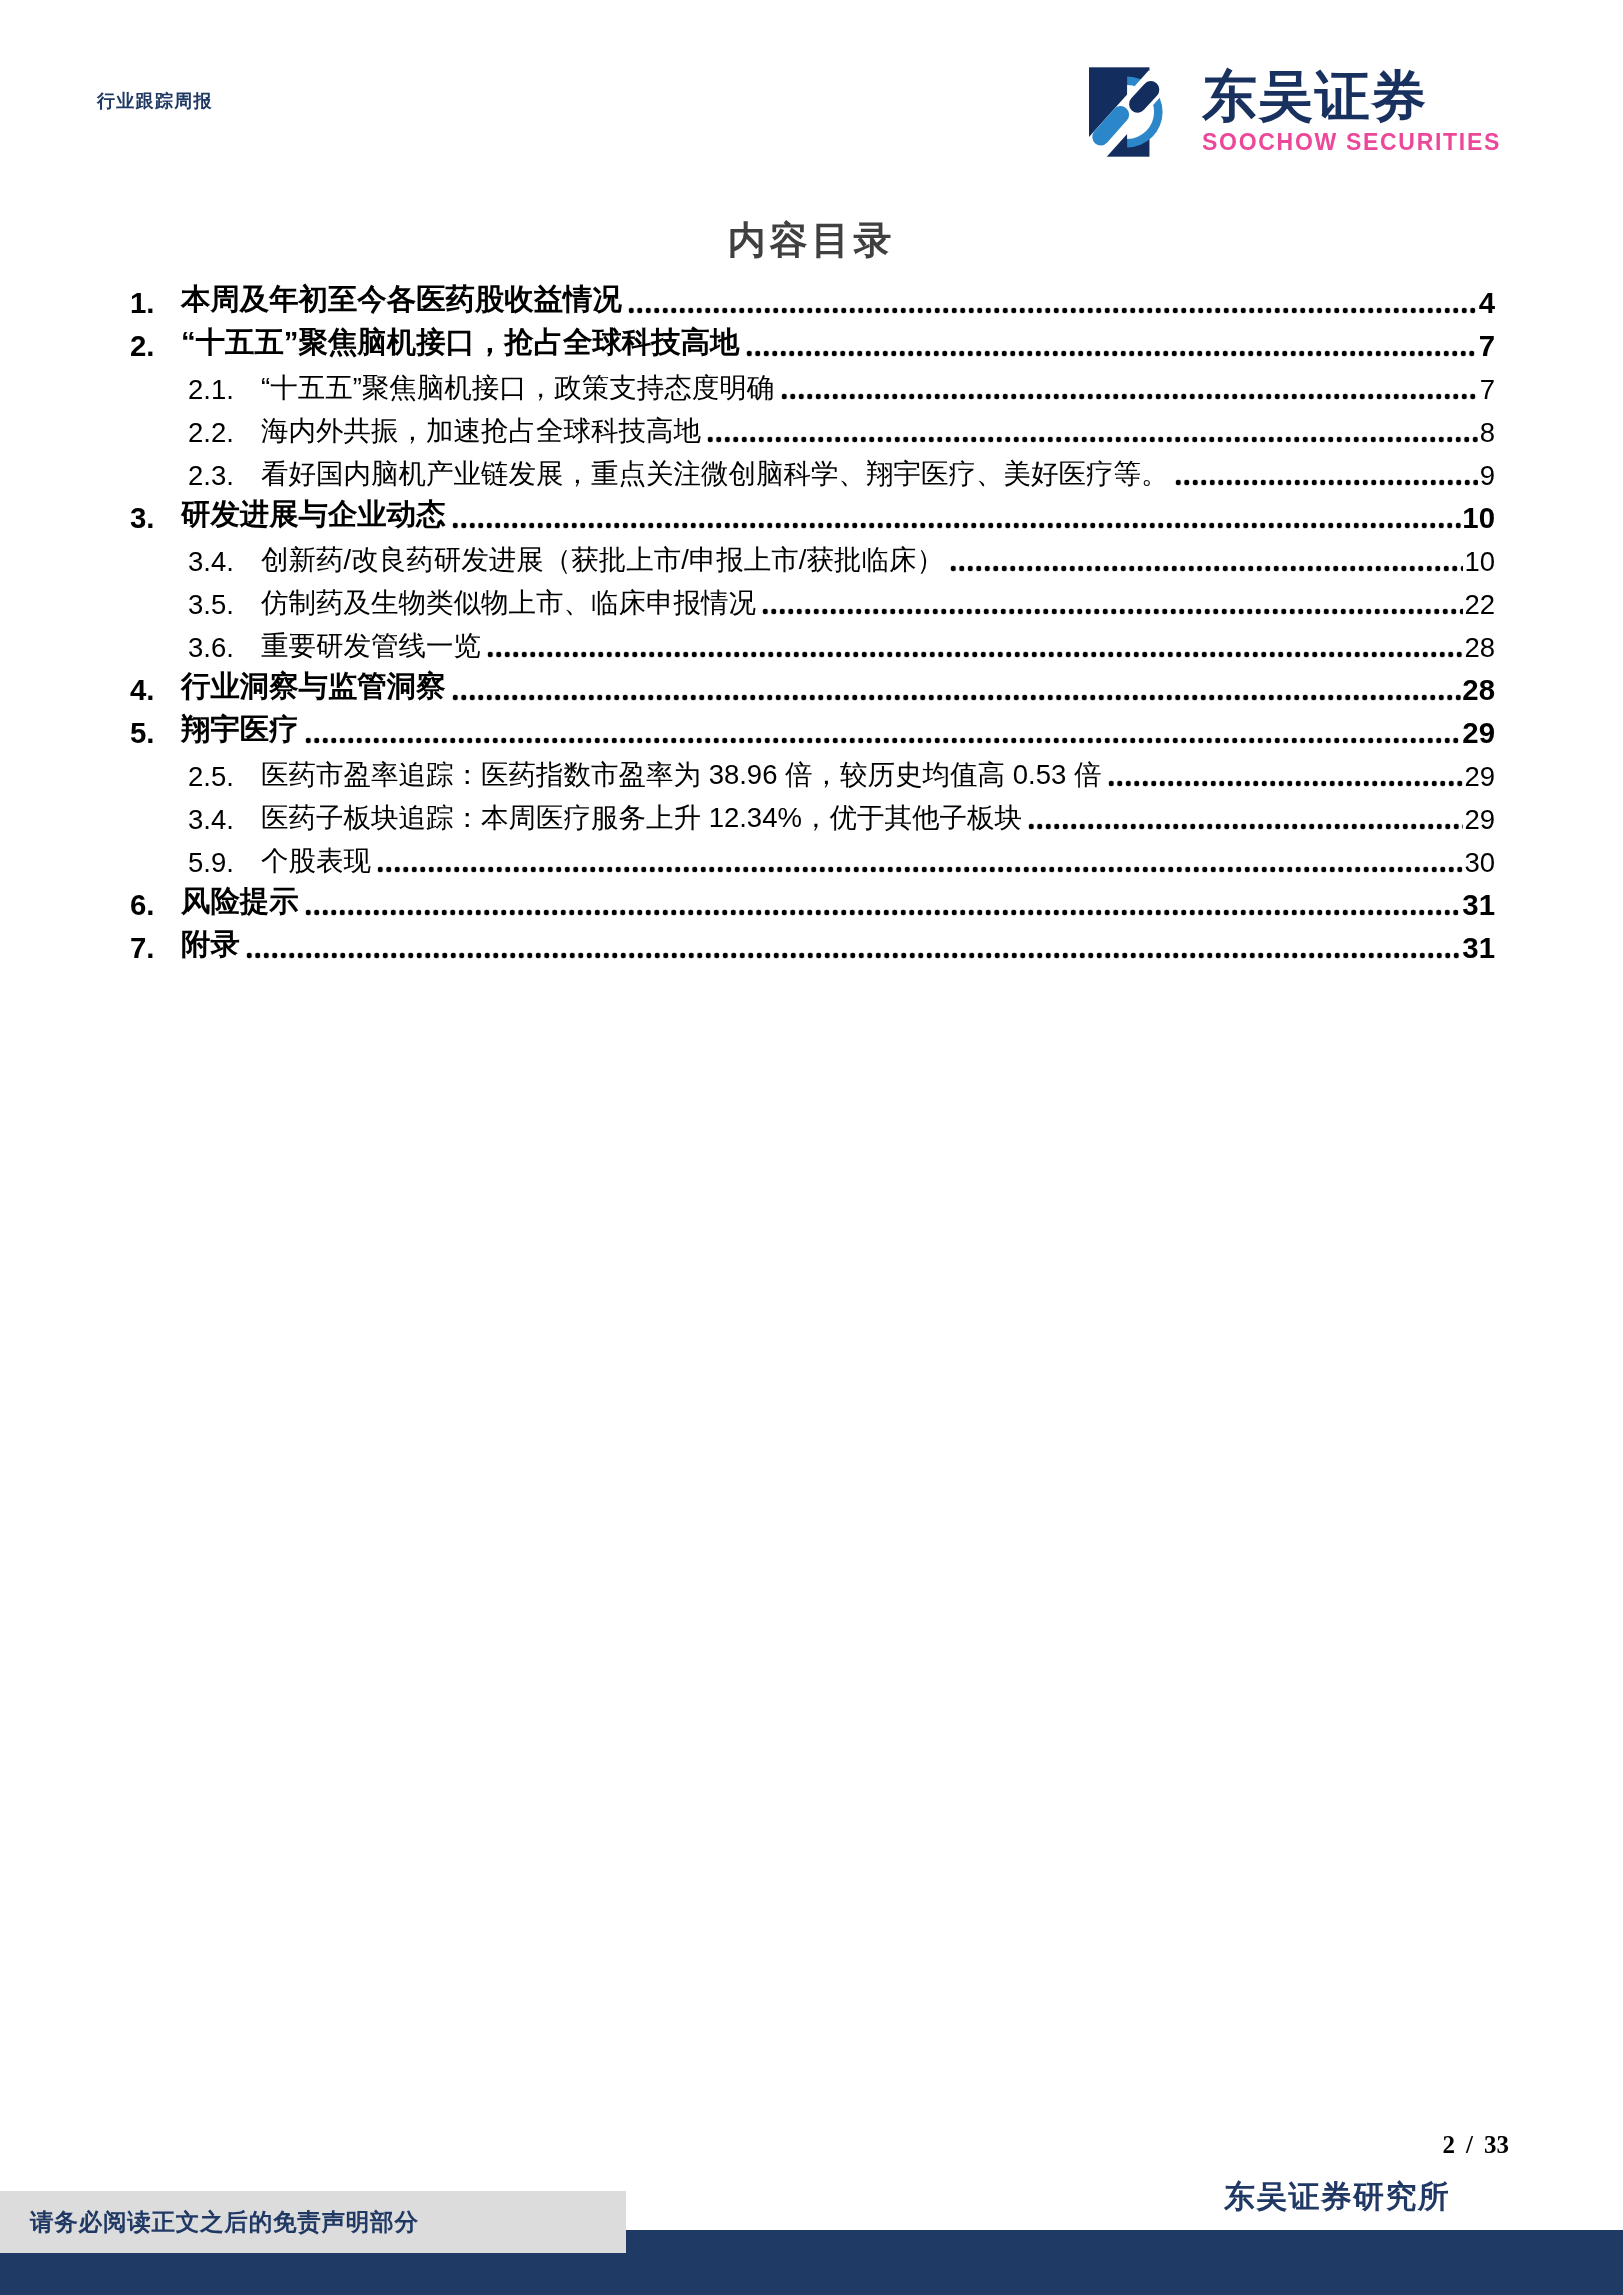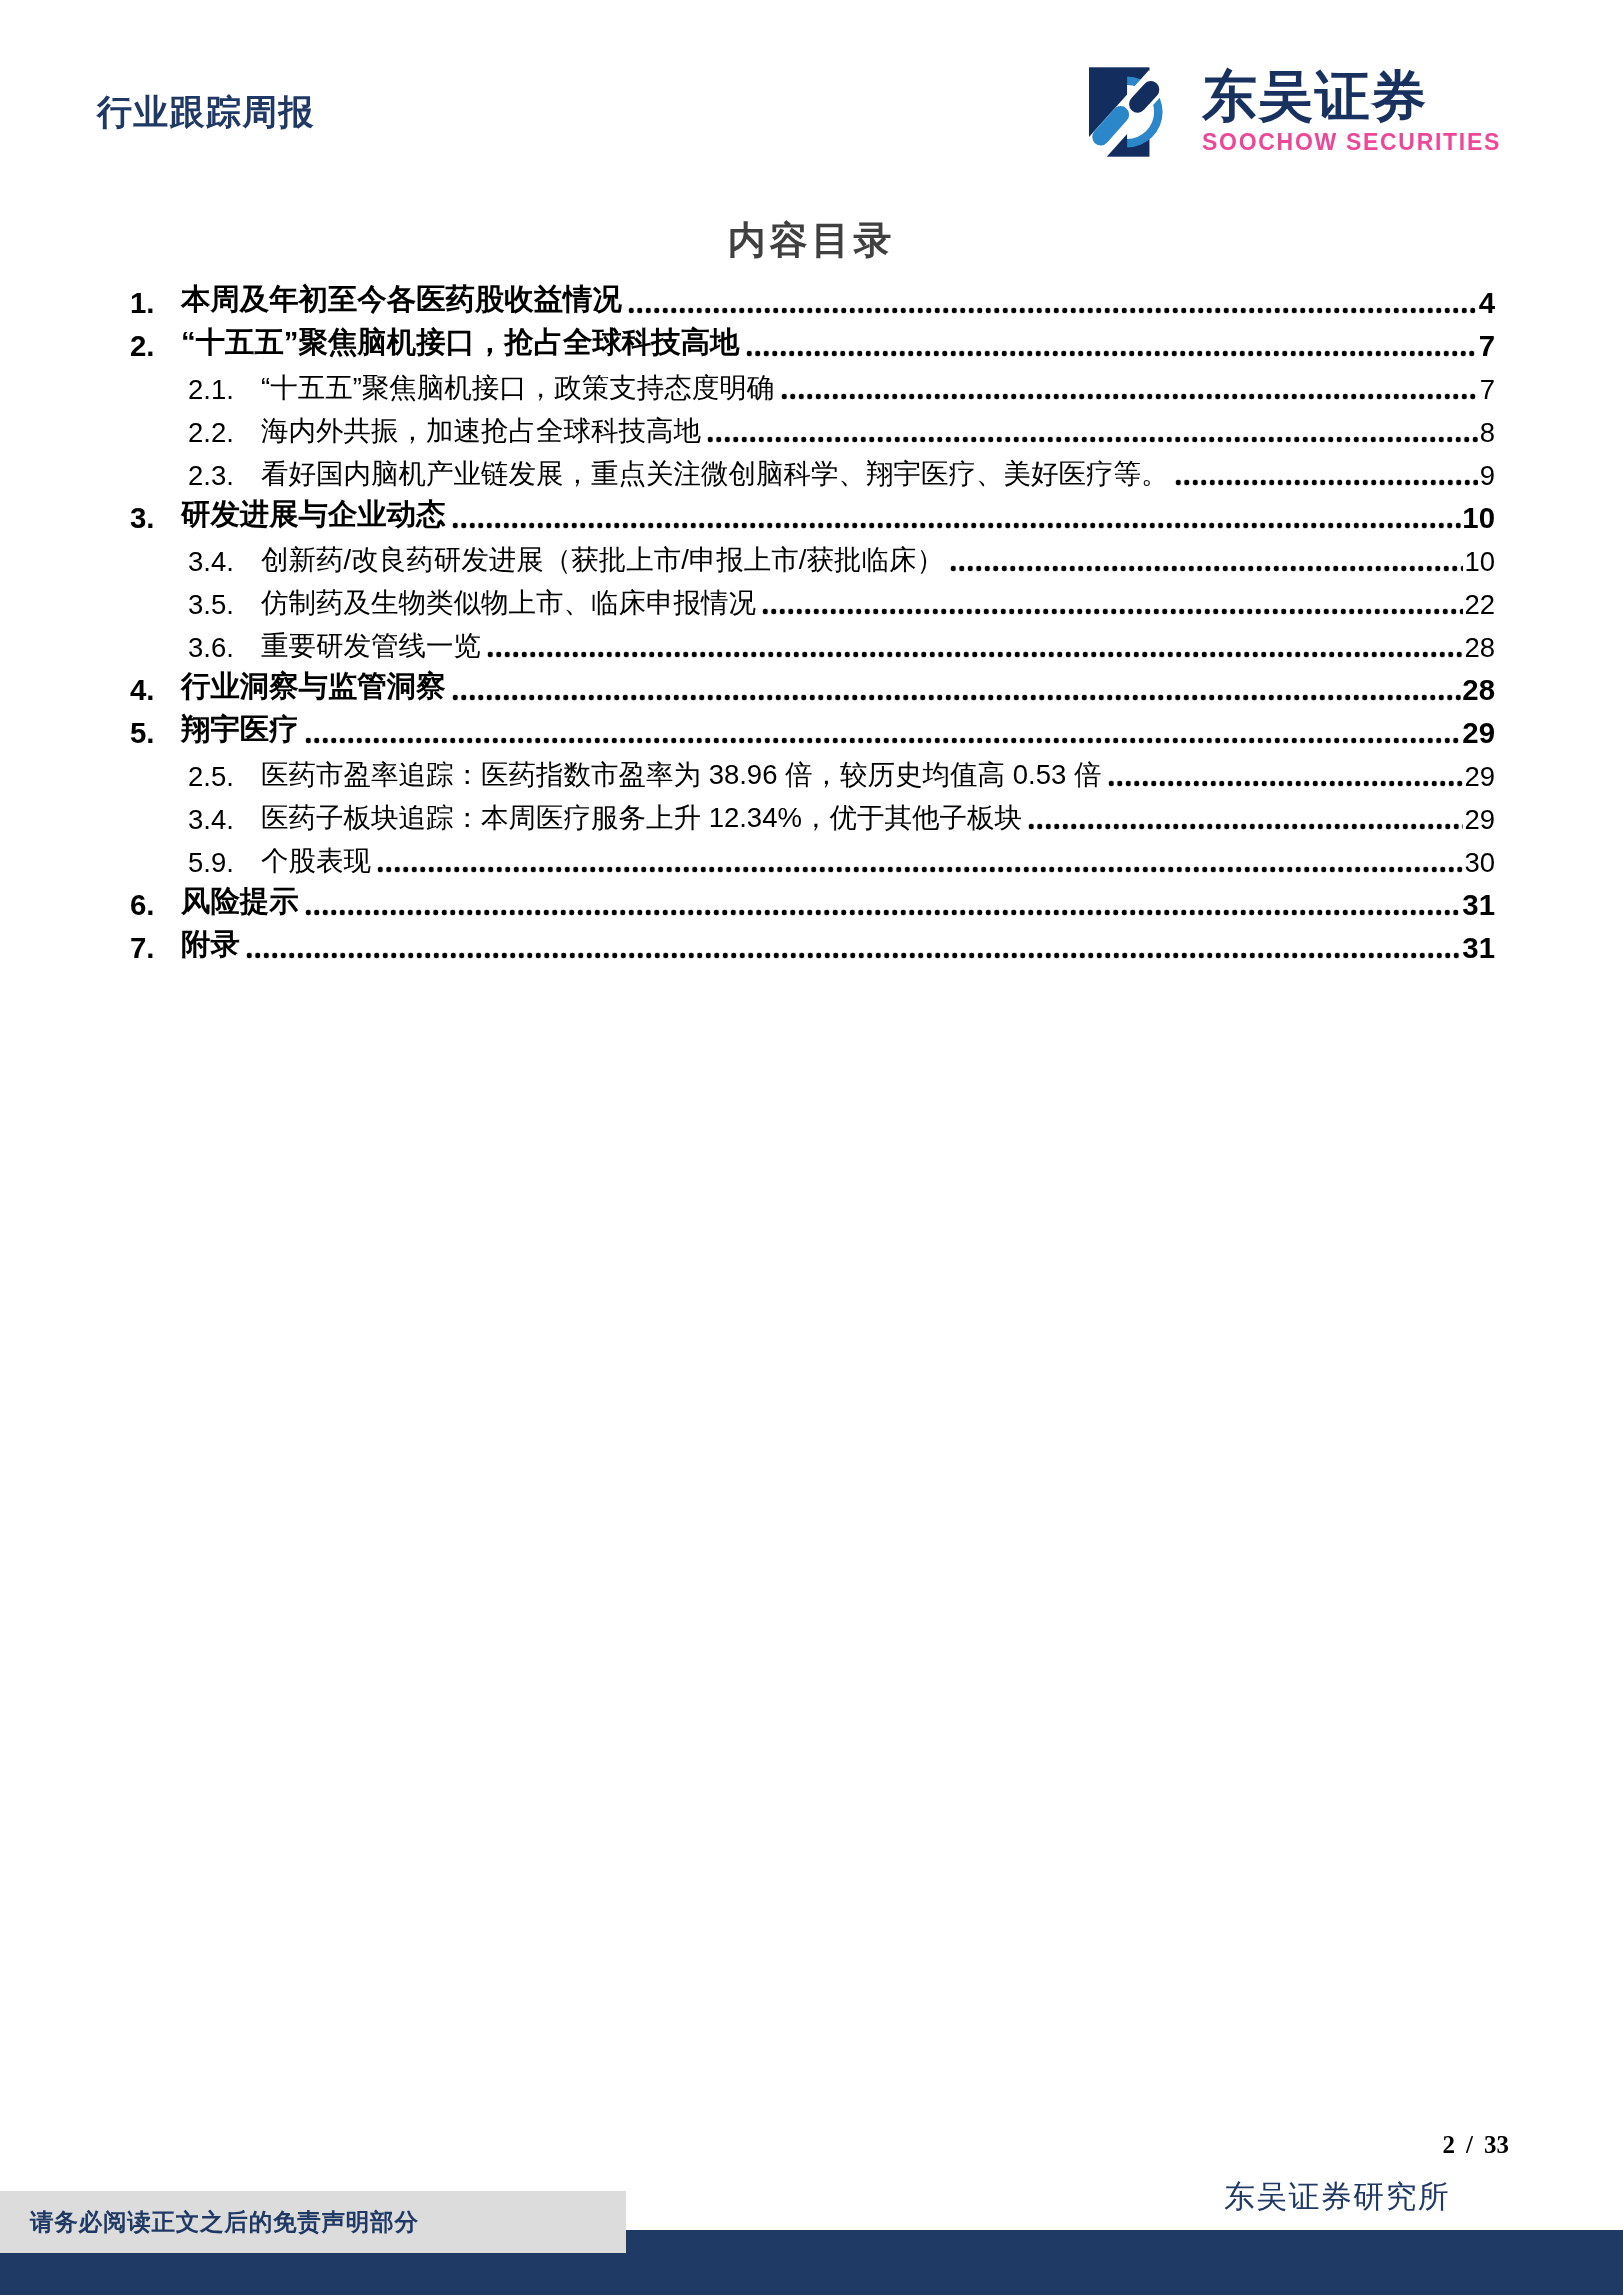--- a/index.html
+++ b/index.html
@@ -9,21 +9,21 @@
     margin:0 auto;
     background:#ffffff;
     overflow:hidden;
     font-family:"Liberation Sans","DejaVu Sans",sans-serif;
   }
 
   
   .report-type {
     position:absolute; left:97px; top:89px;
     font-family:"Liberation Serif","DejaVu Serif",serif;
-    font-weight:600; font-size:35px; color:#1f3864;
+    font-weight:600; font-size:18px; color:#1f3864;
     letter-spacing:1.3px;
   }
   .brand {
     position:absolute; top:67px; right:122px;
     display:flex; align-items:flex-start; gap:21px;
   }
   .logo-mark { width:92px; height:90px; flex:none; }
   .brand-text { display:flex; flex-direction:column; align-items:flex-start; }
   .brand-cn {
     font-family:"Liberation Serif","DejaVu Serif",serif;
@@ -70,21 +70,21 @@
   
   .page-indicator {
     position:absolute; top:2131px; right:114px;
     font-family:"Liberation Serif","DejaVu Serif",serif;
     font-size:25px; font-weight:700; color:#000;
     display:flex; gap:11px; align-items:baseline;
   }
   .institute {
     position:absolute; top:2176px; right:173px;
     font-family:"Liberation Serif","DejaVu Serif",serif;
-    font-size:31px; font-weight:400; color:#1f3864;
+    font-size:31px; font-weight:700; color:#1f3864;
     letter-spacing:1.3px;
   }
   .bottom-bar {
     position:absolute; left:0; bottom:0; width:100%; height:65px;
     background:#1f3a64; z-index:1;
   }
   .disclaimer-box {
     position:absolute; left:0; top:2191px; width:626px; height:62px;
     background:#dcdcdc; box-sizing:border-box;
     display:flex; align-items:center; padding-left:30px;

